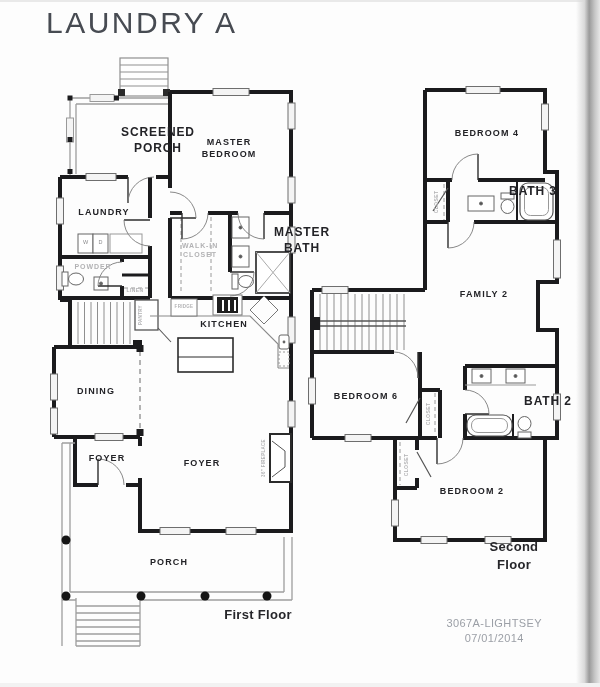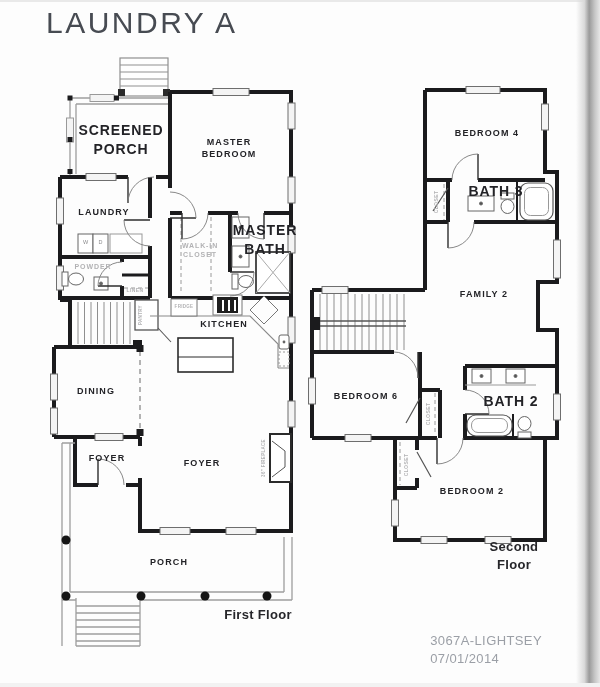--- a/index.html
+++ b/index.html
@@ -4,29 +4,29 @@
 <style>
   html,body{margin:0;padding:0;}
   body{background:#ffffff;font-family:"Liberation Sans", sans-serif;}
   .sheet{position:relative;width:600px;height:687px;background:#fdfdfd;overflow:hidden;}
   .plan-svg{position:absolute;left:0;top:0;}
   .title{position:absolute;left:46px;top:6px;font-size:30px;font-weight:400;
          letter-spacing:2.5px;color:#474b52;}
   .lbl{position:absolute;font-weight:700;font-size:9px;letter-spacing:1.1px;
        color:#232327;text-align:center;white-space:pre-line;line-height:1.35;
        transform:translate(-50%,-50%);}
-  .sm{font-size:14px;letter-spacing:0.9px;}
+  .sm{font-size:12px;letter-spacing:0.9px;margin-left:37px;}
   .muted{color:#b2b2b4;font-size:7px;letter-spacing:0.9px;}
   .tiny{font-size:5px;letter-spacing:0.4px;}
   .micro{font-size:4.5px;letter-spacing:0.3px;}
   .vert{transform:translate(-50%,-50%) rotate(-90deg);}
   .wd{font-size:5.5px;font-weight:400;color:#8a8a8c;letter-spacing:0;}
   .caption{font-size:13px;letter-spacing:0.3px;color:#26262a;}
-  .footer{position:absolute;top:632px;right:58px;text-align:left;
-          font-size:13px;line-height:1.4;color:#9b9fa6;letter-spacing:0.4px;}
+  .footer{position:absolute;top:616px;right:58px;text-align:center;
+          font-size:11px;line-height:1.4;color:#9b9fa6;letter-spacing:0.4px;}
   .top-edge{position:absolute;top:0;left:0;width:600px;height:2px;background:#e9e9e9;}
   .right-edge{position:absolute;top:0;right:0;width:24px;height:687px;
     background:linear-gradient(90deg, rgba(250,250,250,0) 0%, #d9d9d9 35%, #9a9a9a 55%, #c6c6c6 78%, #e7e7e7 100%);}
   .bottom-edge{position:absolute;bottom:0;left:0;width:600px;height:4px;background:#f2f2f2;}
 </style>
 </head>
 <body>
 
 <div class="sheet">
 

